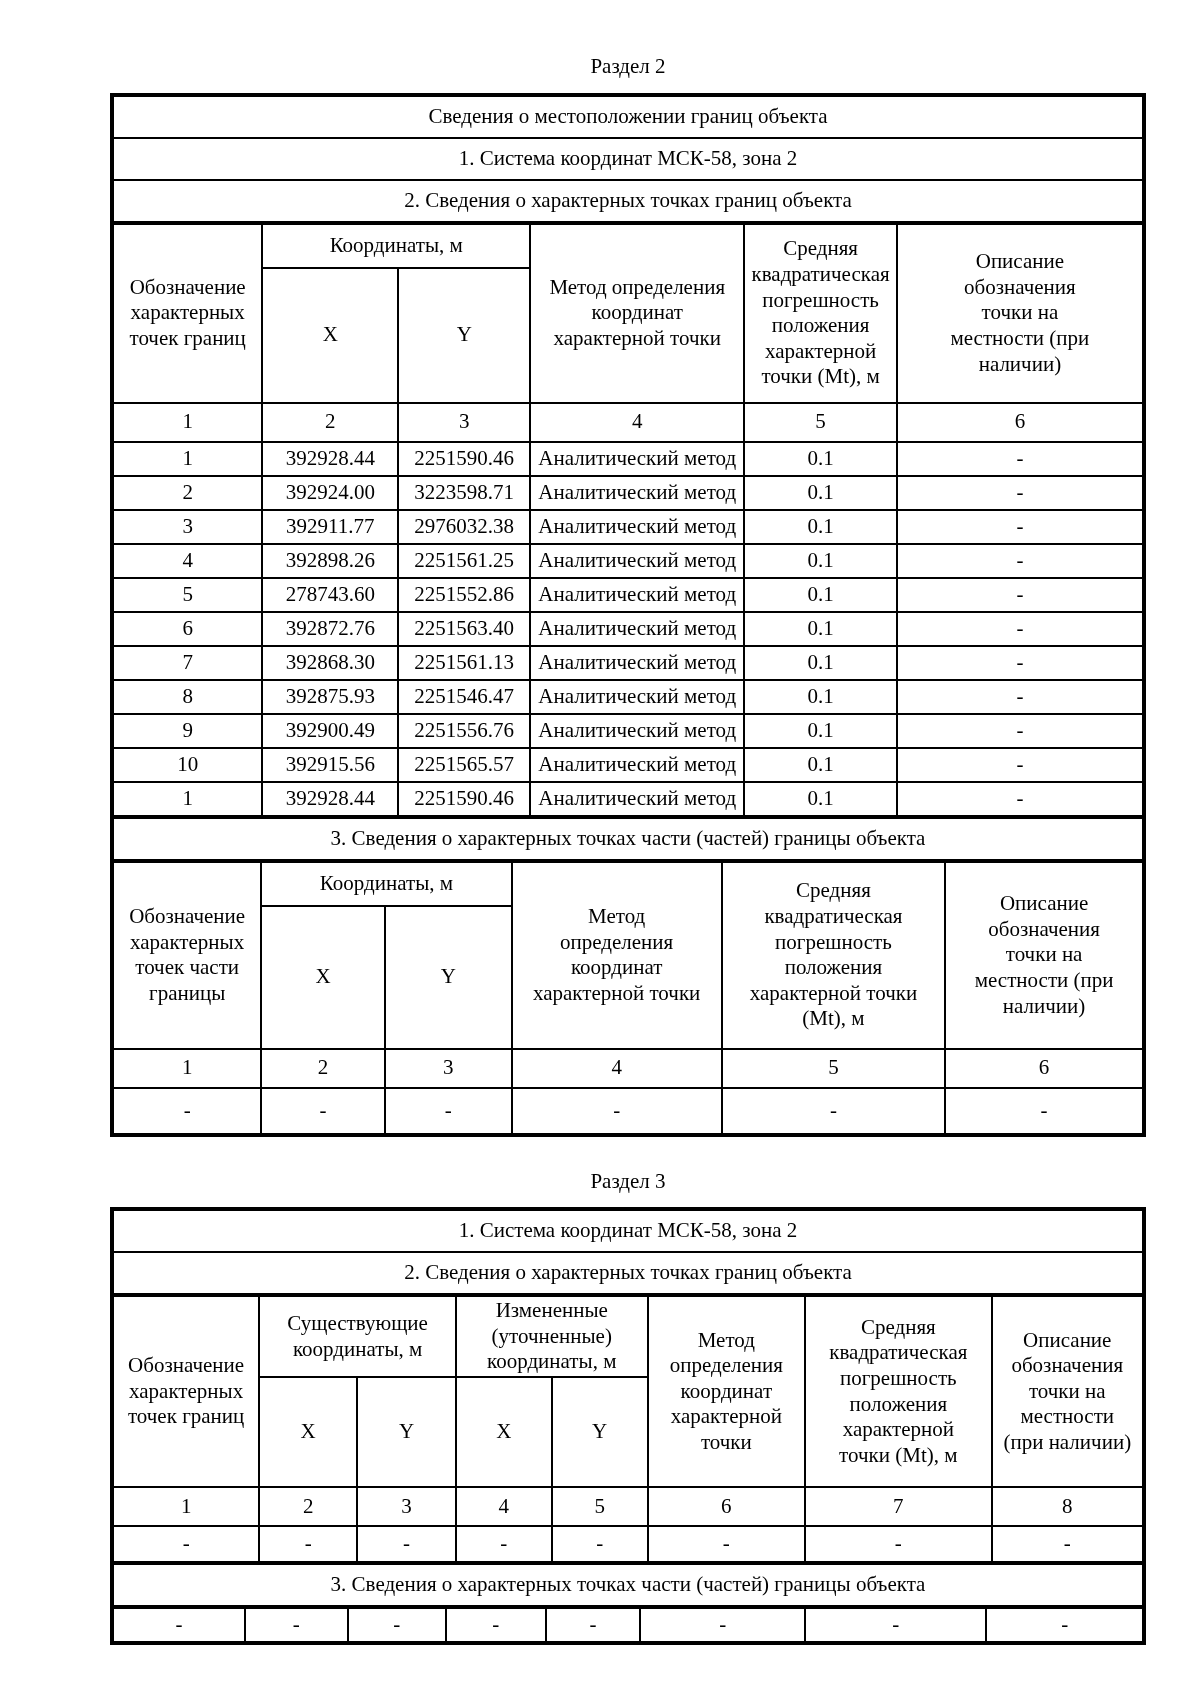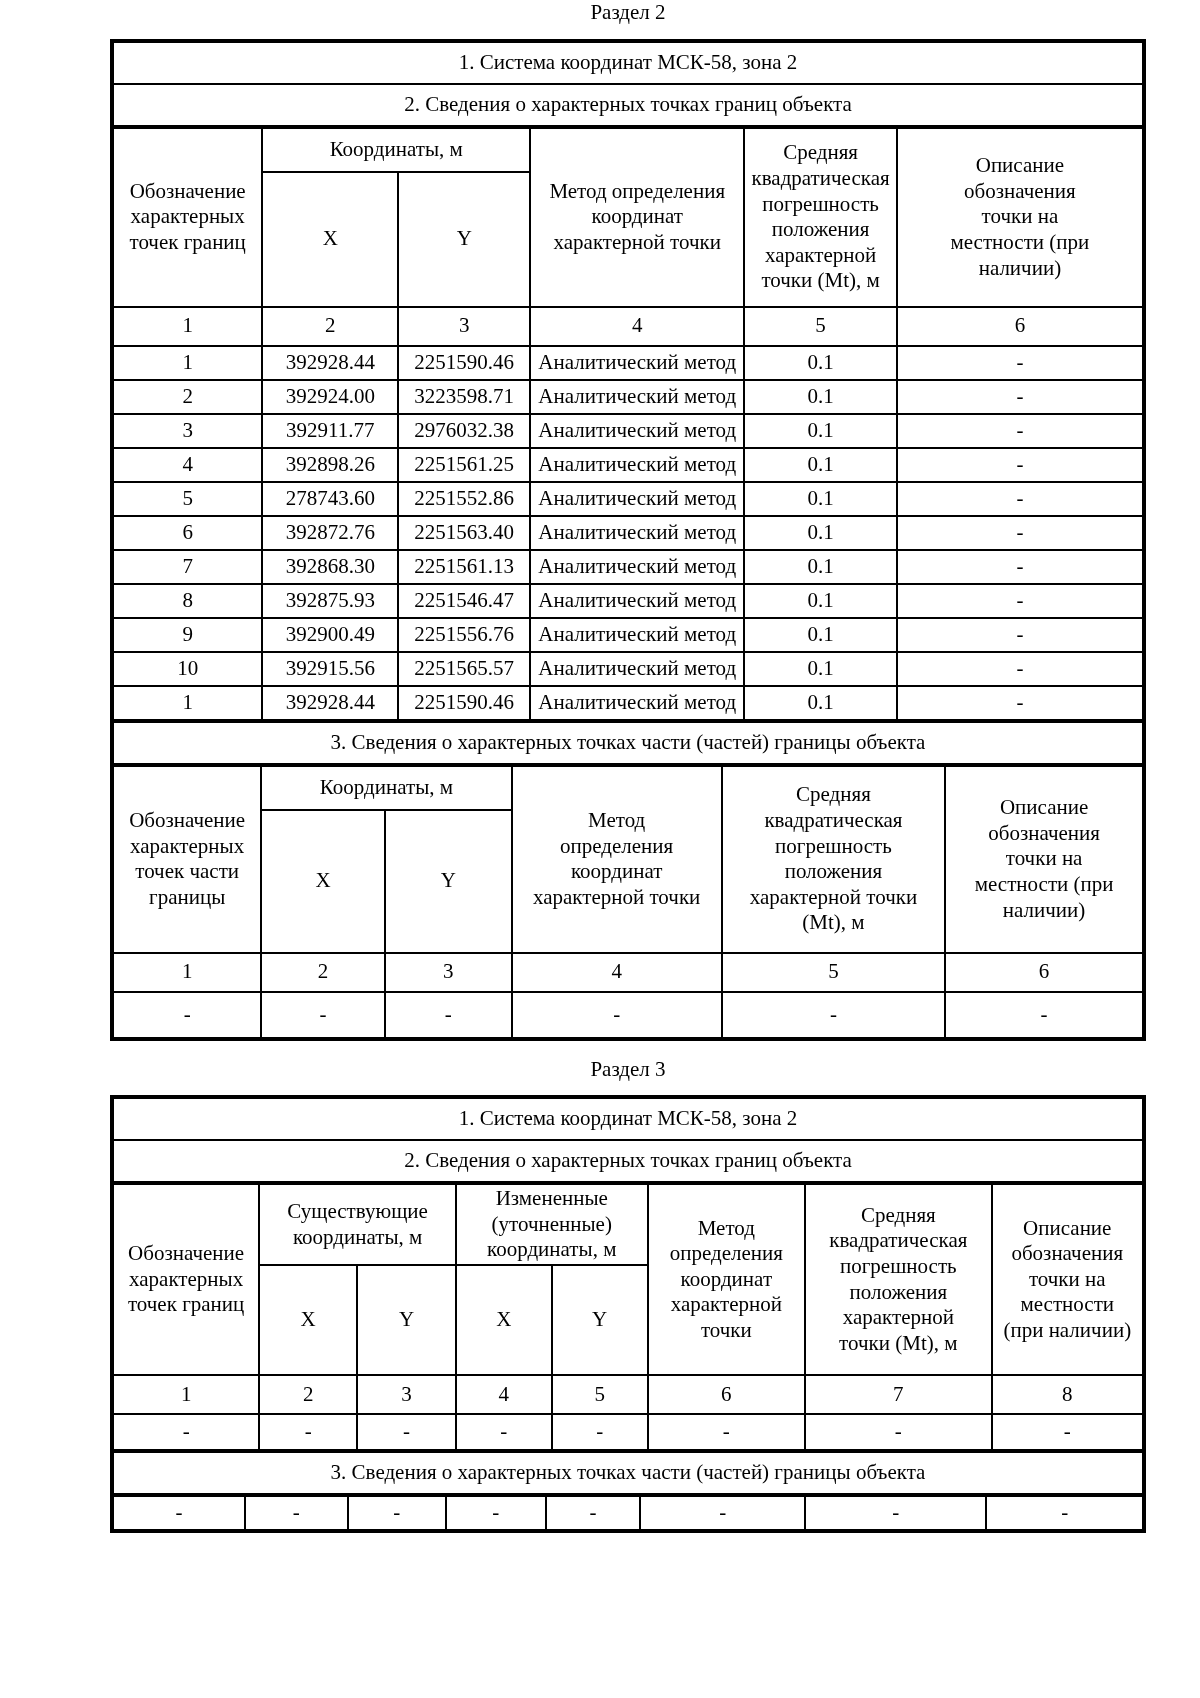--- a/index.html
+++ b/index.html
@@ -5,22 +5,22 @@
   html,body{margin:0;padding:0;}
   body{
     width:1200px;height:1698px;background:#ffffff;color:#000;
     font-family:"Liberation Serif","DejaVu Serif",serif;
     font-size:21px;line-height:1.22;
     position:relative;overflow:hidden;
   }
   .doc-title{
     width:1036px;margin:0 0 0 110px;text-align:center;
   }
-  .doc-title.first{}
-  .doc-title.second{padding-top:16px;}
+  .doc-title.first{padding-top:54px;}
+  .doc-title.second{padding-top:32px;}
   .tbl-wrap{
     width:1036px;margin:13px 0 0 110px;
     border:2px solid #000;box-sizing:border-box;
   }
   table{width:100%;border-collapse:collapse;table-layout:fixed;}
   td{
     border:2px solid #000;text-align:center;vertical-align:middle;
     padding:1px 4px;overflow:hidden;
   }
   .pre{white-space:pre-line;}
@@ -38,20 +38,23 @@
 </style>
 </head>
 <body>
 
 <div class="doc-title first">Раздел 2</div>
 
 <div class="tbl-wrap">
 
   <table>
     <tbody>
+      <tr class="row-title">
+        <td>Сведения о местоположении границ объекта</td>
+      </tr>
       <tr class="row-title">
         <td>1. Система координат МСК-58, зона 2</td>
       </tr>
       <tr class="row-title">
         <td>2. Сведения о характерных точках границ объекта</td>
       </tr>
     </tbody>
   </table>
 
   <table>

